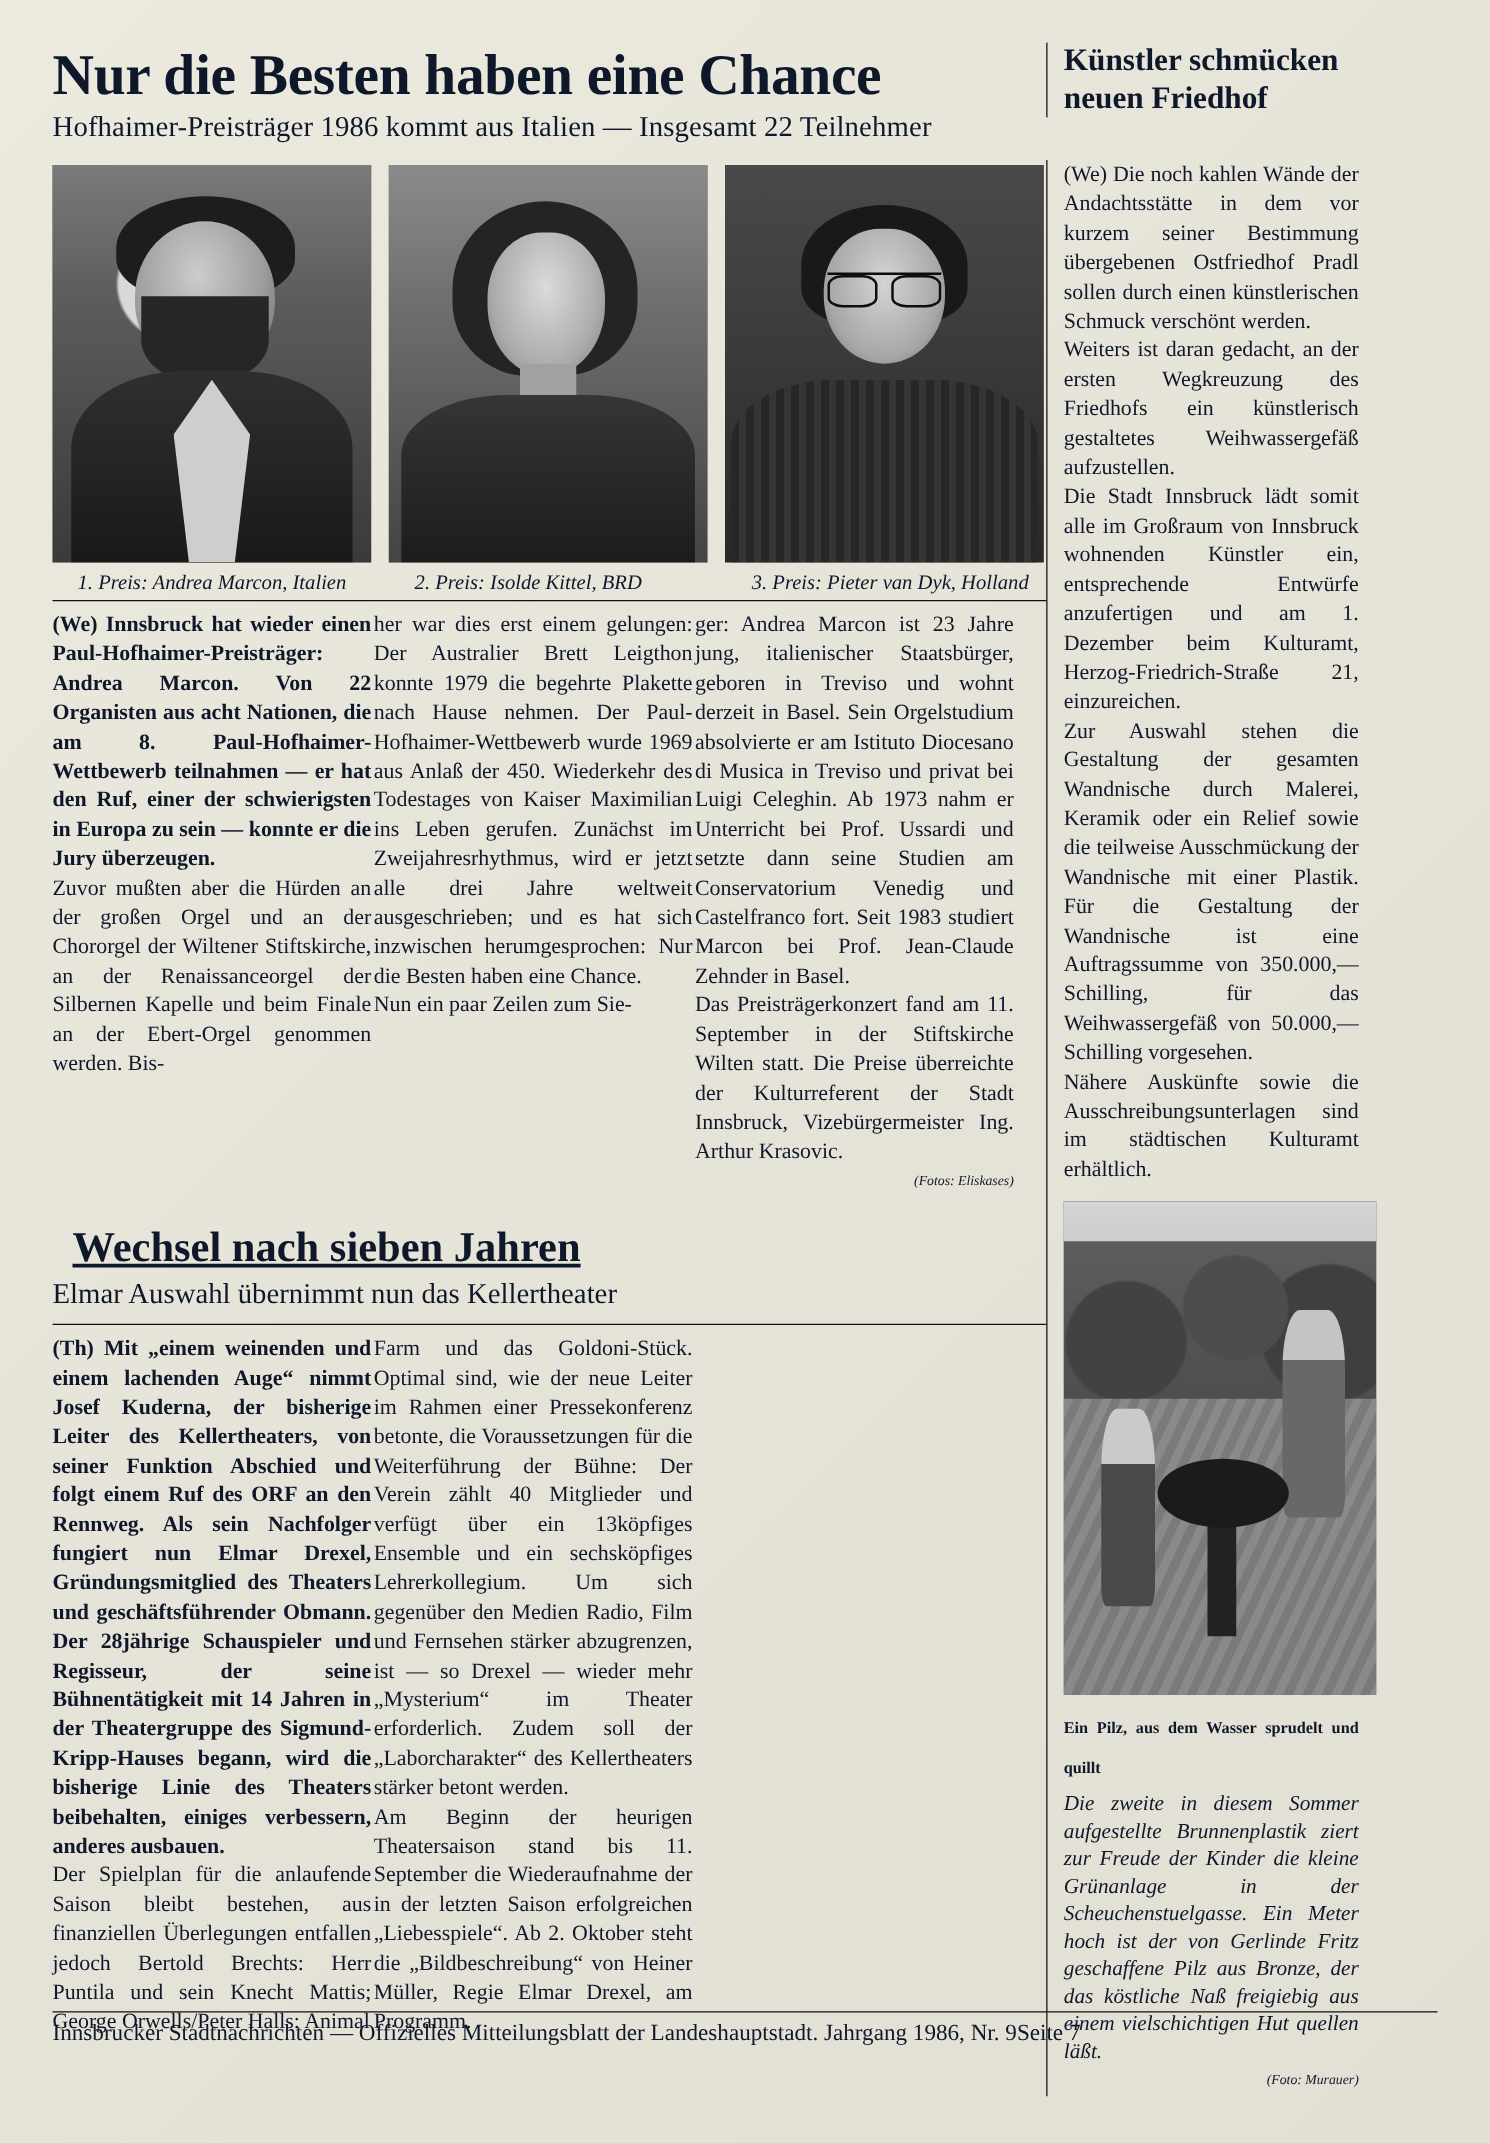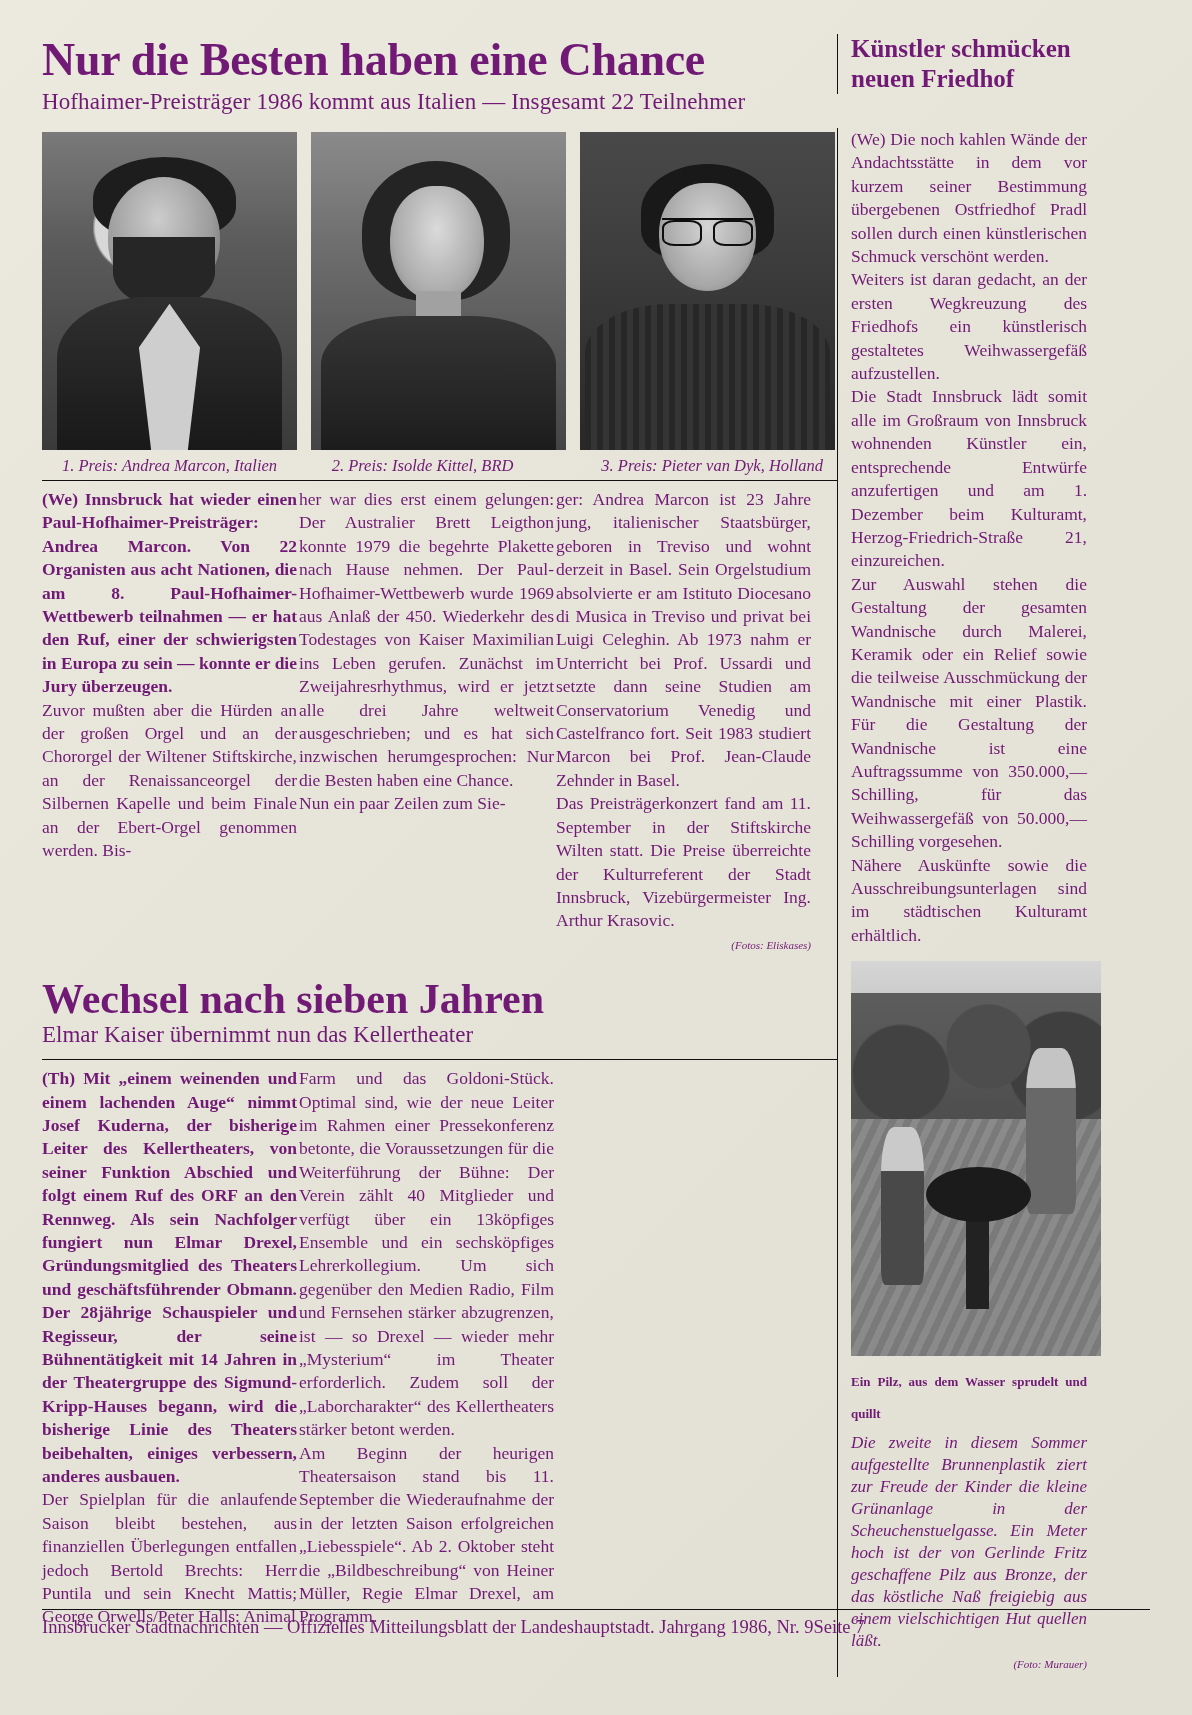--- a/index.html
+++ b/index.html
@@ -7,21 +7,21 @@
     padding: 0;
     background: #b9b5ac;
   }
   .page {
     position: relative;
     width: 1192px;
     height: 1715px;
     background: #e8e5dc;
     overflow: hidden;
     font-family: "Liberation Serif", serif;
-    color: #701a75;
+    color: #0f172a;
   }
   
   .page::before {
     content: "";
     position: absolute;
     inset: 0;
     background: linear-gradient(135deg, #eceade 0%, #e6e3d8 45%, #e2dfd4 100%);
     pointer-events: none;
     z-index: 0;
   }
@@ -136,23 +136,24 @@
   .side-col p { margin: 0 0 0 0; }
 
   .body-row {
     display: flex;
     margin-top: 2px;
   }
 
   
   .sec-head {
     font-weight: bold;
-    font-size: 42px;
+    font-size: 34px;
     line-height: 40px;
-    margin: 22px 0 2px 0;
+    margin: 22px 0 2px 16px;
+    text-decoration: underline;
   }
   .sec-sub {
     font-size: 23px;
     line-height: 28px;
     margin: 0 0 10px 0;
   }
   .big-photo {
     width: 250px;
     height: 395px;
     background: #4f4d48;
@@ -361,21 +362,21 @@
             <p>Nun ein paar Zeilen zum Sie-</p>
           </div>
           <div class="col">
             <p>ger: Andrea Marcon ist 23 Jahre jung, italienischer Staatsbürger, geboren in Treviso und wohnt derzeit in Basel. Sein Orgelstudium absolvierte er am Istituto Diocesano di Musica in Treviso und privat bei Luigi Celeghin. Ab 1973 nahm er Unterricht bei Prof. Ussardi und setzte dann seine Studien am Conservatorium Venedig und Castelfranco fort. Seit 1983 studiert Marcon bei Prof. Jean-Claude Zehnder in Basel.</p>
             <p>Das Preisträgerkonzert fand am 11. September in der Stiftskirche Wilten statt. Die Preise überreichte der Kulturreferent der Stadt Innsbruck, Vizebürgermeister Ing. Arthur Krasovic.</p>
             <span class="credit">(Fotos: Eliskases)</span>
           </div>
         </div>
 
         <h2 class="sec-head">Wechsel nach sieben Jahren</h2>
-        <div class="sec-sub">Elmar Kaiser übernimmt nun das Kellertheater</div>
+        <div class="sec-sub">Elmar Auswahl übernimmt nun das Kellertheater</div>
         <hr class="rule">
 
         <div class="cols">
           <div class="col">
             <p class="lead">(Th) Mit „einem weinenden und einem lachenden Auge“ nimmt Josef Kuderna, der bisherige Leiter des Kellertheaters, von seiner Funktion Abschied und folgt einem Ruf des ORF an den Rennweg. Als sein Nachfolger fungiert nun Elmar Drexel, Gründungsmitglied des Theaters und geschäftsführender Obmann. Der 28jährige Schauspieler und Regisseur, der seine Bühnentätigkeit mit 14 Jahren in der Theatergruppe des Sigmund-Kripp-Hauses begann, wird die bisherige Linie des Theaters beibehalten, einiges verbessern, anderes ausbauen.</p>
             <p>Der Spielplan für die anlaufende Saison bleibt bestehen, aus finanziellen Überlegungen entfallen jedoch Bertold Brechts: Herr Puntila und sein Knecht Mattis; George Orwells/Peter Halls: Animal</p>
           </div>
           <div class="col">
             <p>Farm und das Goldoni-Stück. Optimal sind, wie der neue Leiter im Rahmen einer Pressekonferenz betonte, die Voraussetzungen für die Weiterführung der Bühne: Der Verein zählt 40 Mitglieder und verfügt über ein 13köpfiges Ensemble und ein sechsköpfiges Lehrerkollegium. Um sich gegenüber den Medien Radio, Film und Fernsehen stärker abzugrenzen, ist — so Drexel — wieder mehr „Mysterium“ im Theater erforderlich. Zudem soll der „Laborcharakter“ des Kellertheaters stärker betont werden.</p>
             <p>Am Beginn der heurigen Theatersaison stand bis 11. September die Wiederaufnahme der in der letzten Saison erfolgreichen „Liebesspiele“. Ab 2. Oktober steht die „Bildbeschreibung“ von Heiner Müller, Regie Elmar Drexel, am Programm.</p>

